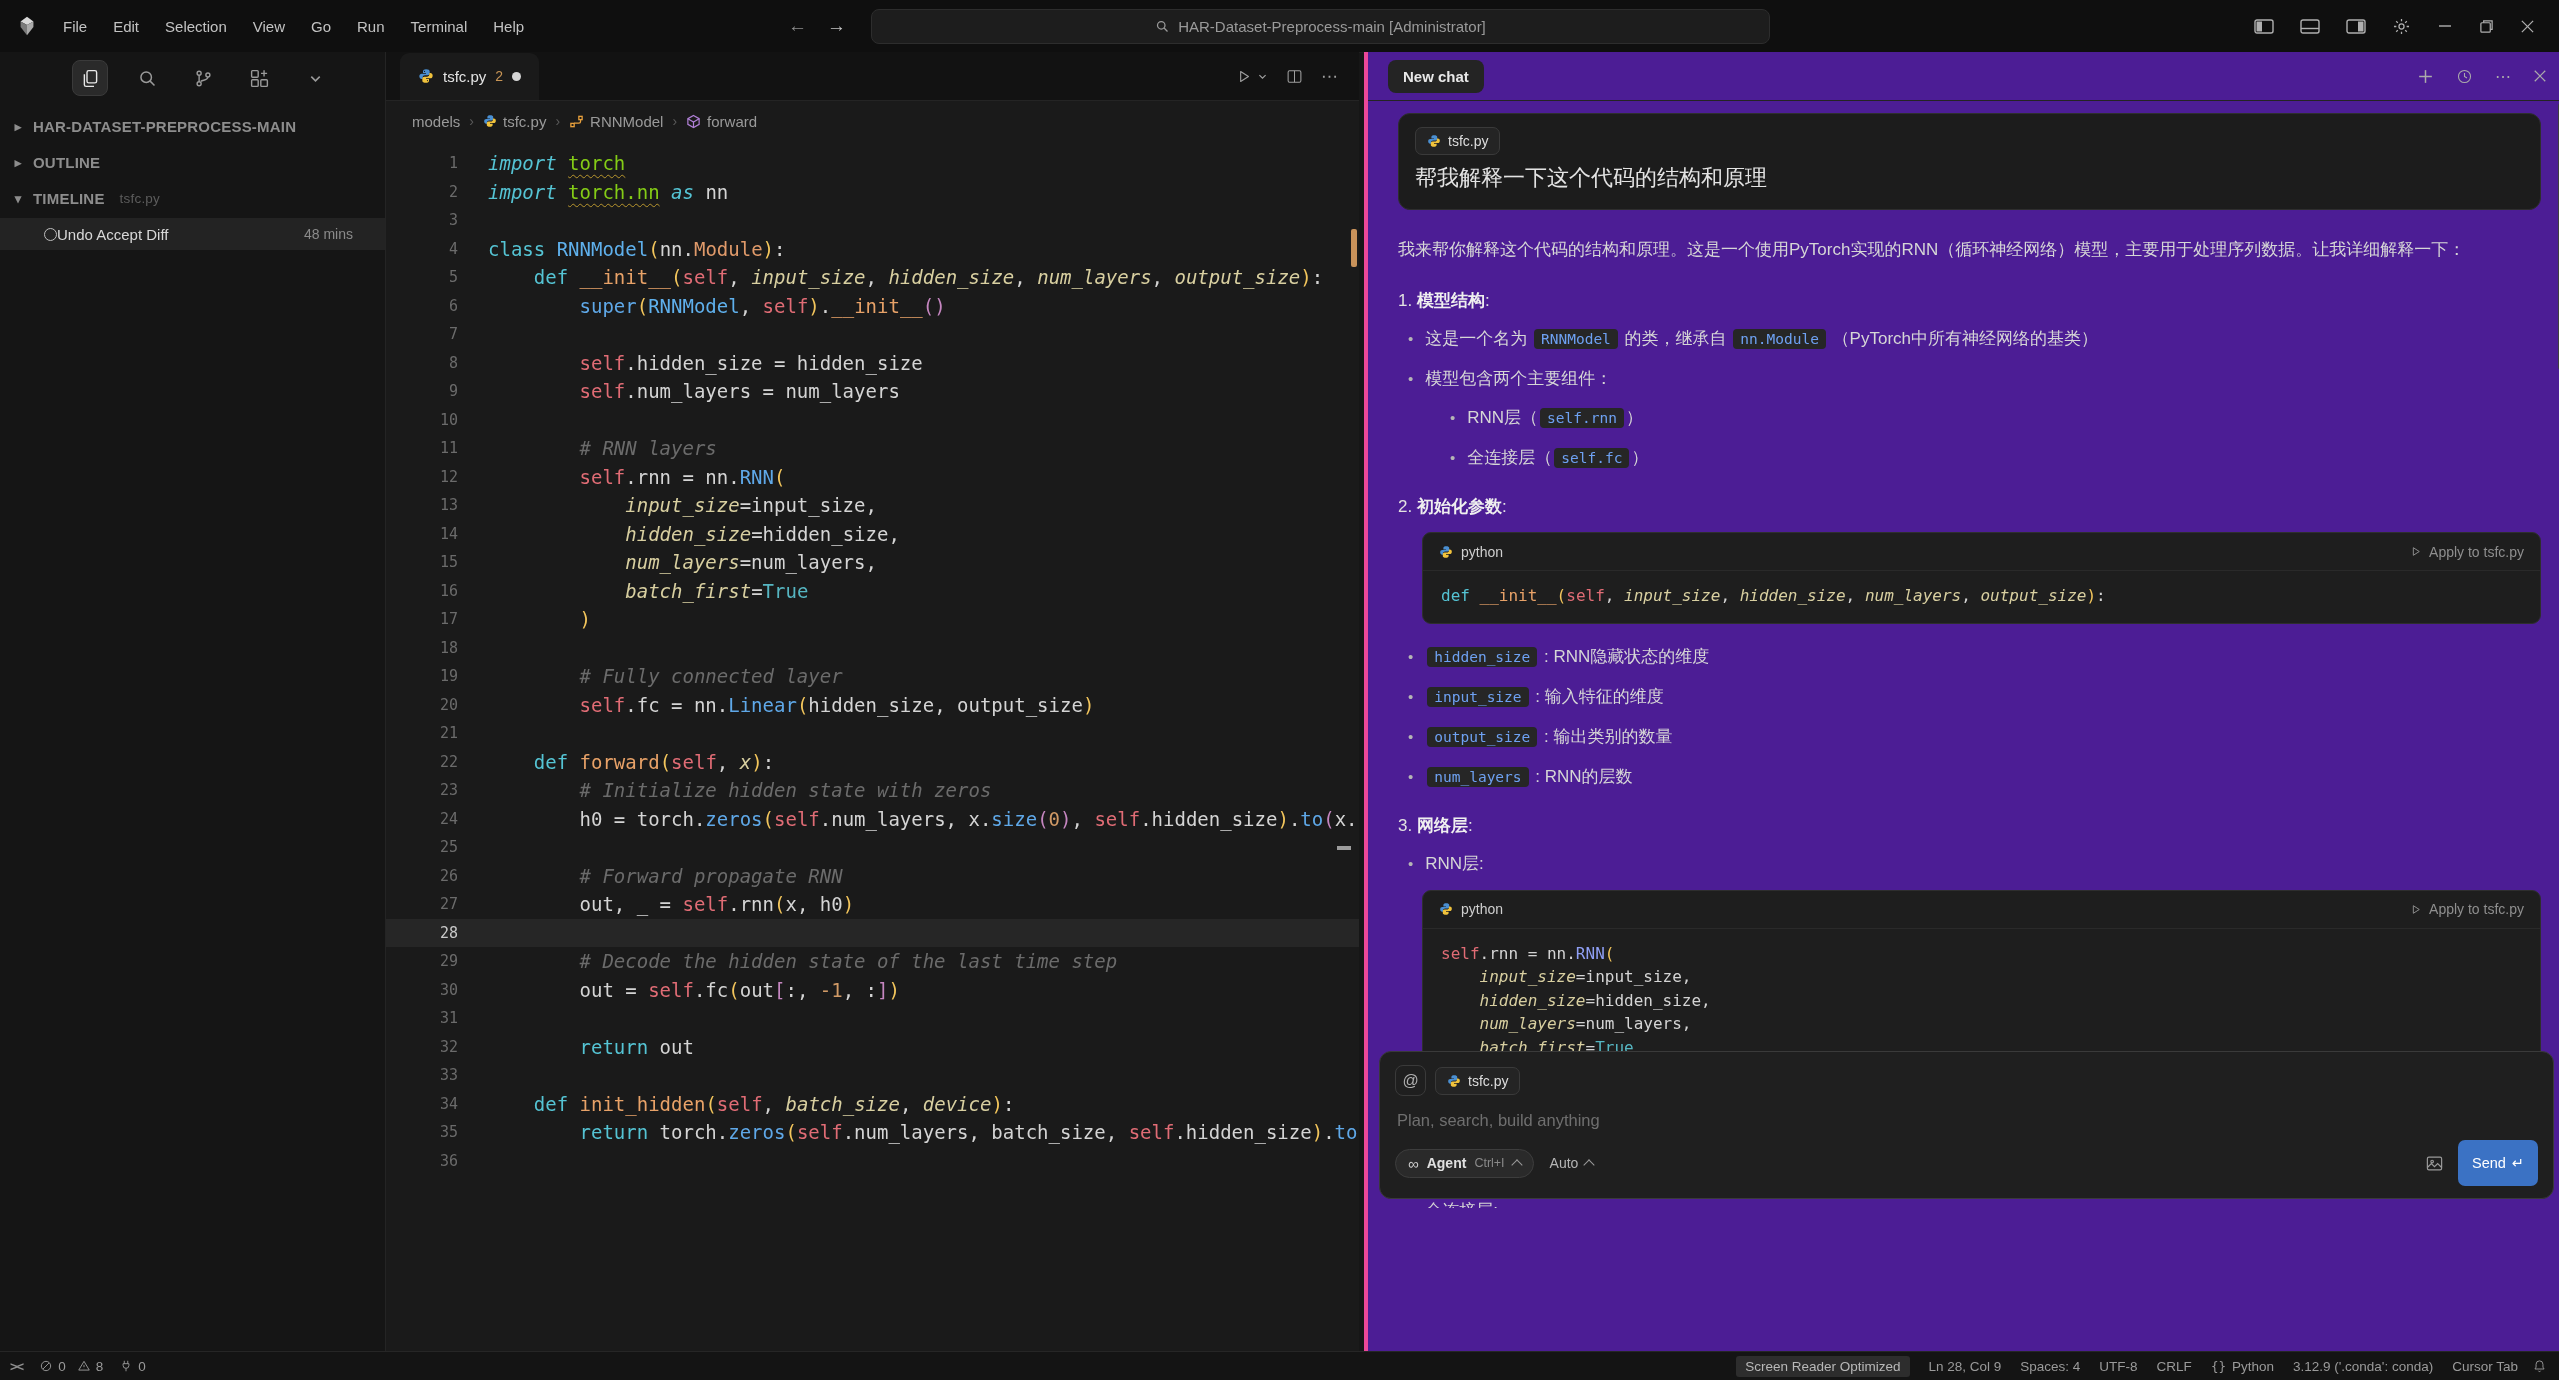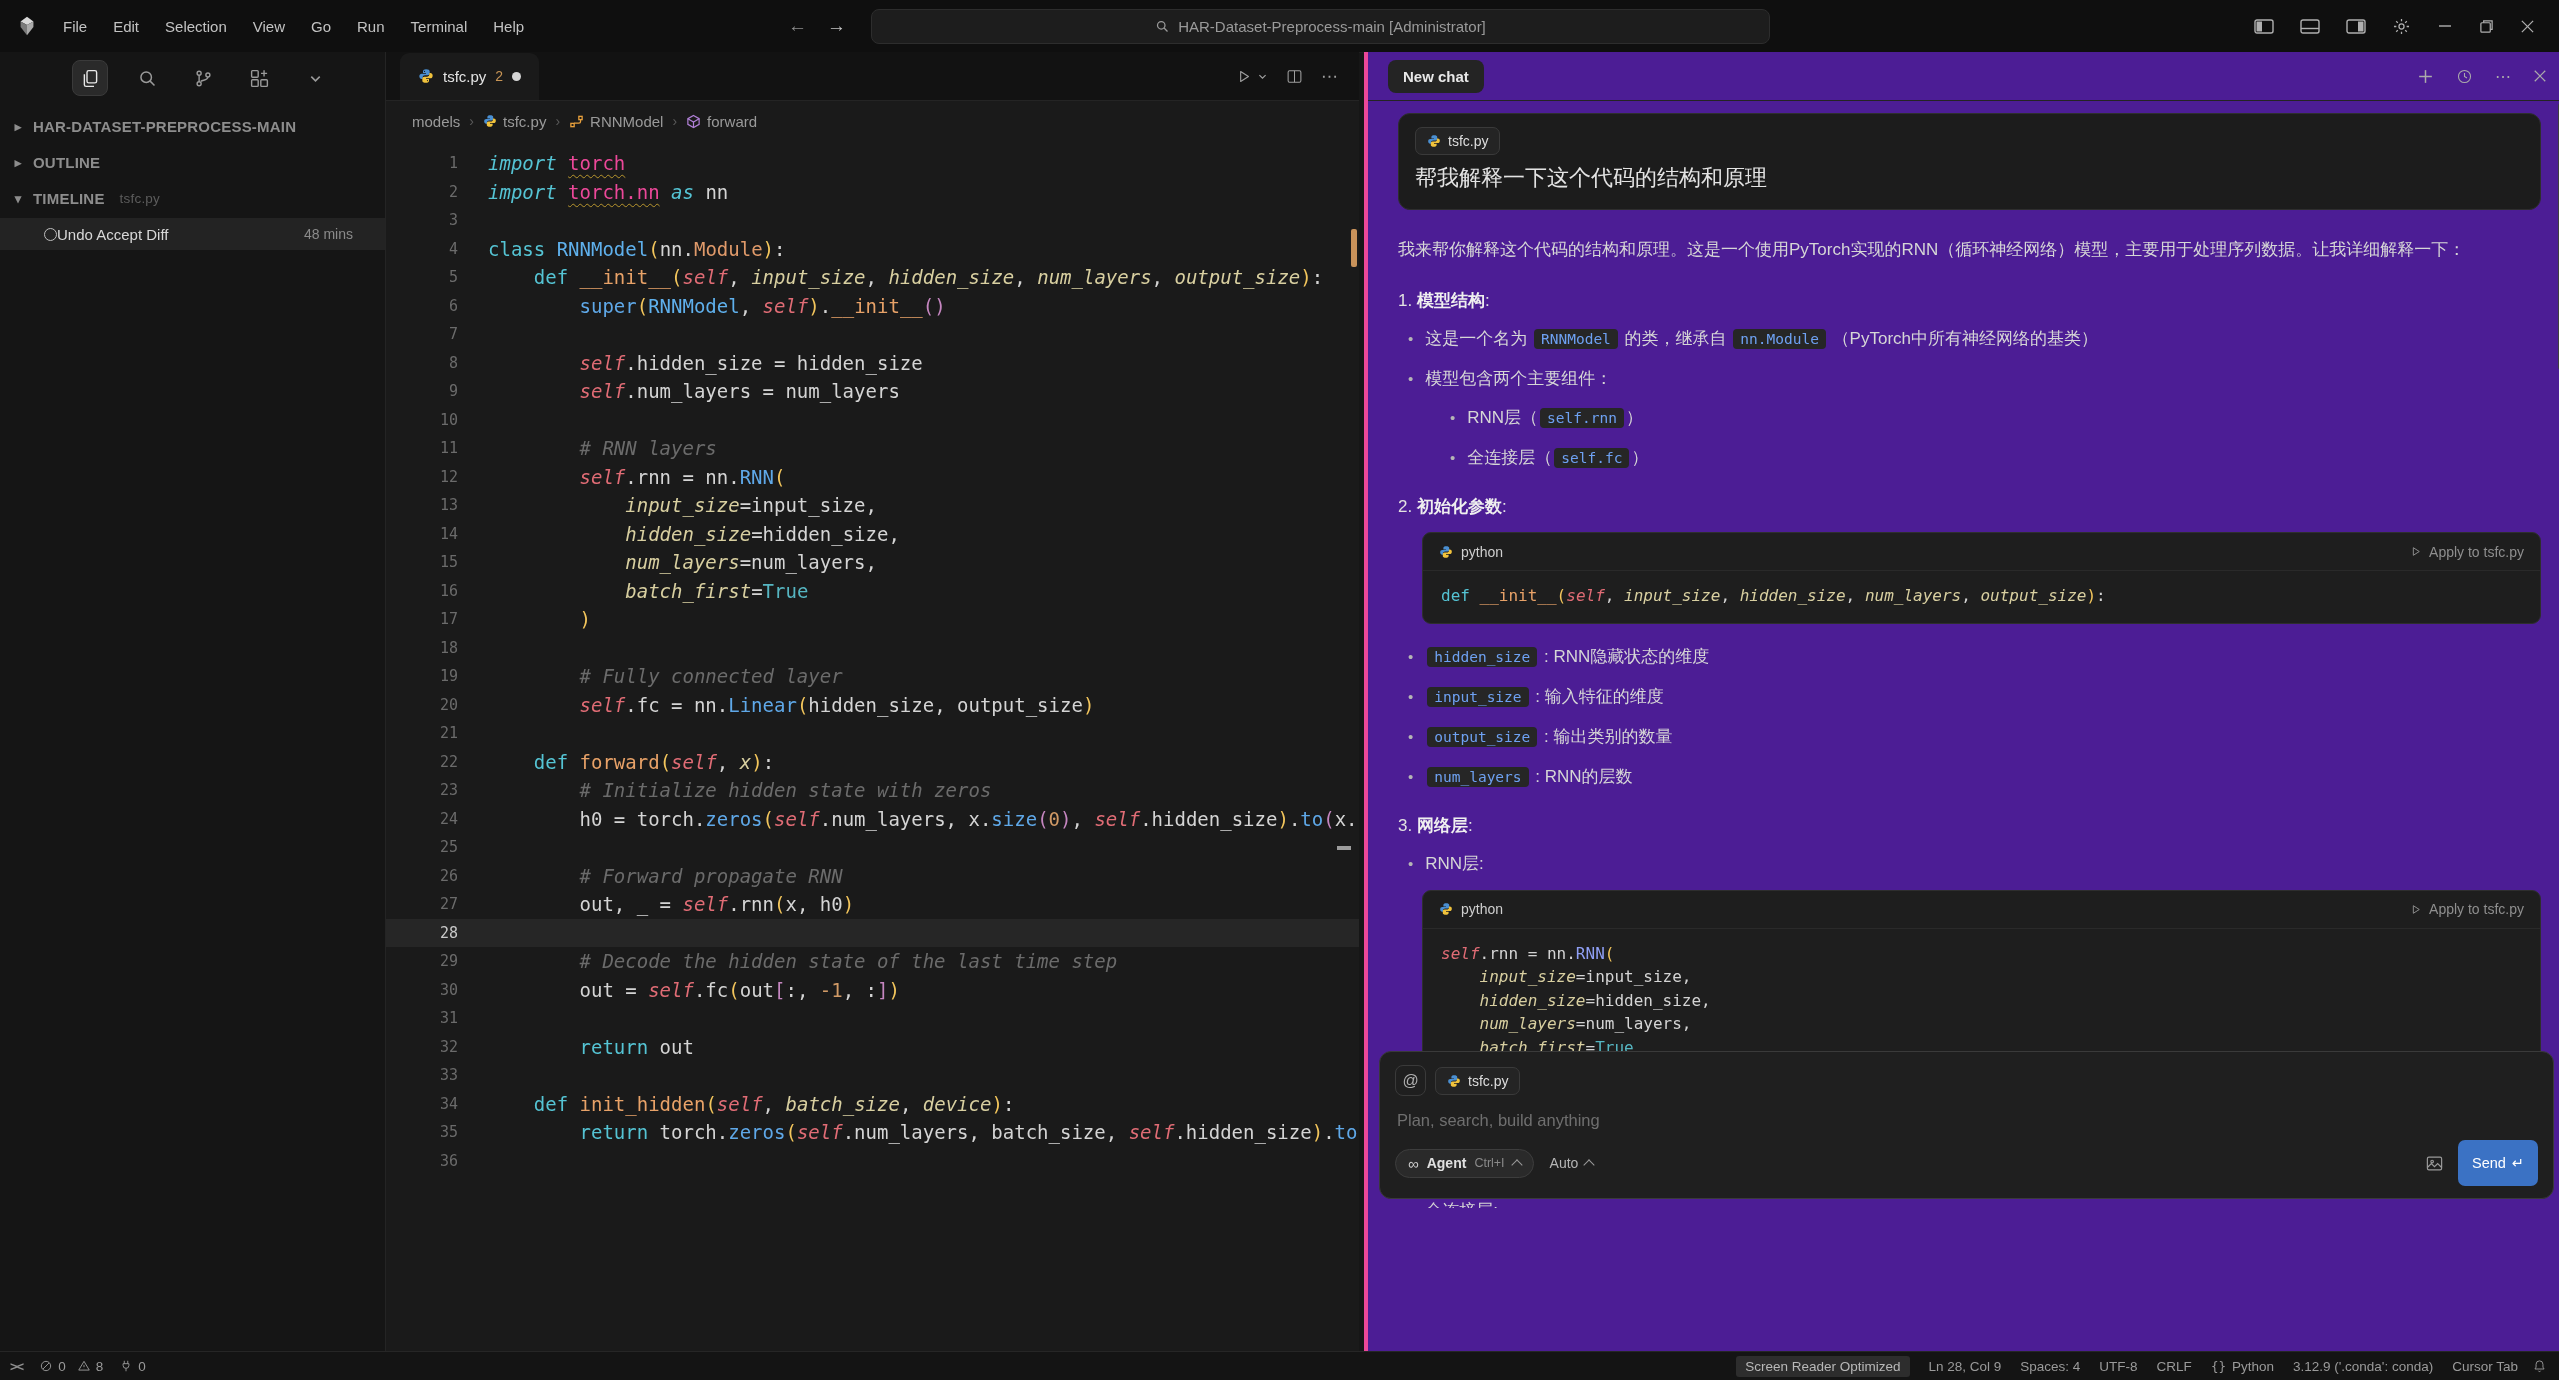--- a/index.html
+++ b/index.html
@@ -51,30 +51,30 @@
   .crow.cur{background:rgba(255,255,255,.055)}
   .ln{width:72px;text-align:right;padding-right:30px;color:#6b6b6b;font-size:15px;flex:none}
   .crow.cur .ln{color:#c9c9c9}
   .lc{white-space:pre;font-size:19px;color:#d4d4d4}
   .tk-ki{color:#55c4d4;font-style:italic}
   .tk-kw{color:#55c4d4}
   .tk-cl{color:#5fb0ec}
   .tk-fn{color:#e8a268}
   .tk-ca{color:#5fa8e8}
   .tk-cp{color:#8f9ff4}
-  .tk-sf{color:#e06c75;font-style:italic}
+  .tk-sf{color:#e06c75;}
   .tk-pr{color:#d8cfa0;font-style:italic}
   .tk-pl{color:#d4d4d4}
   .tk-b1{color:#f2c55c}
   .tk-b2{color:#c586c0}
   .tk-nu{color:#d19a66}
   .tk-co{color:#6b6b6b;font-style:italic}
   .tk-cs{color:#56b6c2}
   .tk-md{color:#e09a6a}
-  .tk-wv{color:#ec4899;text-decoration:underline;text-decoration-style:wavy;
+  .tk-wv{color:#84cc16;text-decoration:underline;text-decoration-style:wavy;
          text-decoration-color:#b8962e;text-underline-offset:4px;text-decoration-thickness:1px}
   .marker-orange{position:absolute;right:2px;top:88px;width:6px;height:38px;background:#c8925a;border-radius:2px}
   .marker-dash{position:absolute;right:8px;top:705px;width:14px;height:4px;background:#bdbdbd;opacity:.8}
   
   .chathdr{height:48px;border-bottom:1px solid #242424;display:flex;align-items:center;padding:0 20px}
   .newchat{background:#242424;border-radius:8px;padding:8px 15px;font-size:15px;font-weight:bold;color:#e8e8e8}
   .chathdr .hicons{margin-left:auto;display:flex;align-items:center;gap:22px;color:#ababab}
   .chatbody{position:relative;height:1095px;overflow:hidden;padding:12px 26px 0 30px}
   .bubble{border:1px solid #2e2e2e;background:#1c1c1c;border-radius:12px;padding:13px 16px 16px}
   .filechip{display:inline-flex;align-items:center;gap:7px;border:1px solid #3a3a3a;background:#242424;

